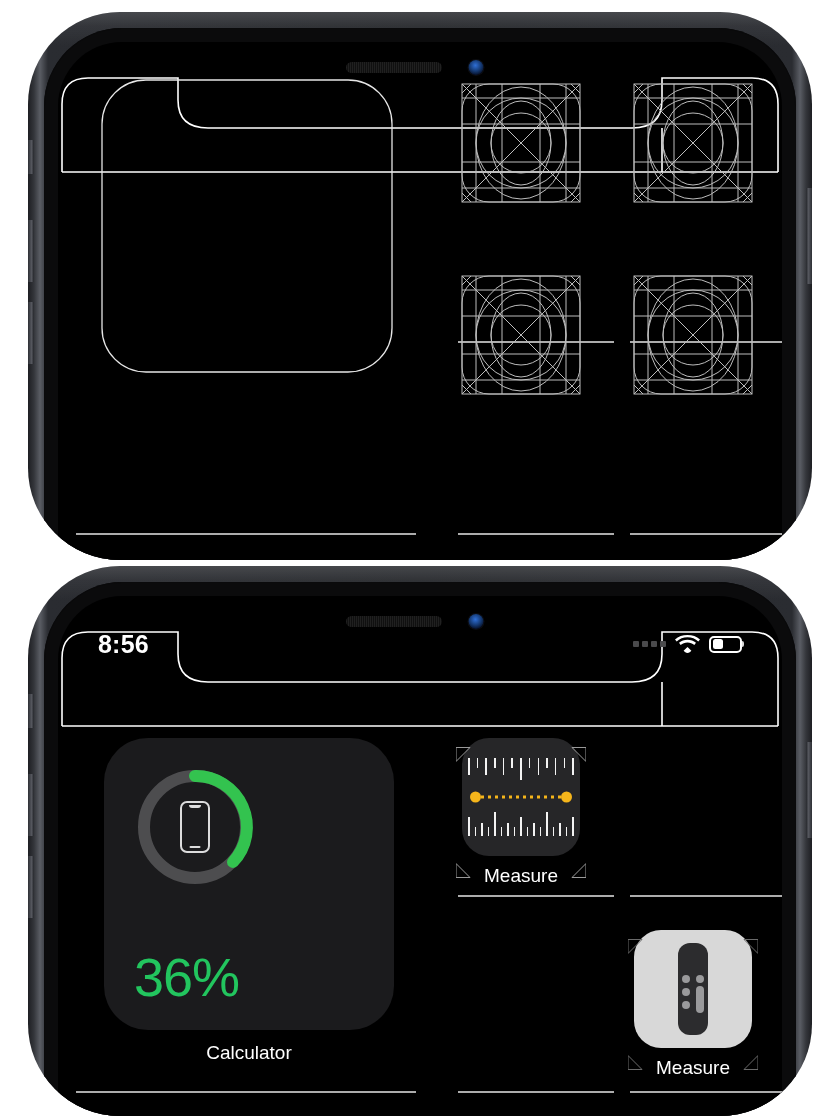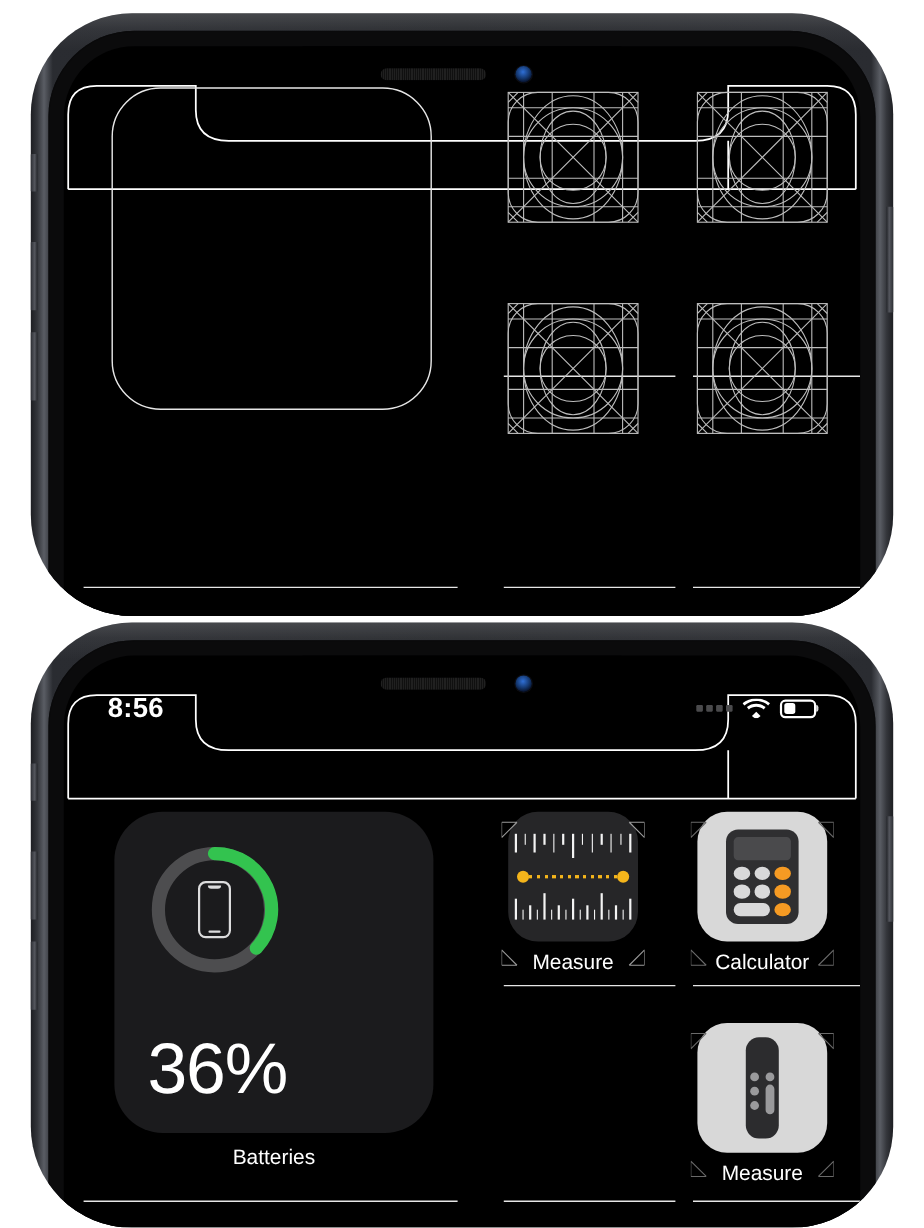--- a/index.html
+++ b/index.html
@@ -90,21 +90,21 @@
   .home{position:absolute;left:0;right:0;top:108px;bottom:0;}
 
   
   .widget{
     position:absolute;left:46px;top:32px;width:290px;height:292px;
     background:#1b1b1d;border-radius:44px;overflow:hidden;
   }
   .widget .ring-wrap{position:absolute;left:28px;top:26px;width:126px;height:126px;}
   .widget .pct{
     position:absolute;left:30px;bottom:26px;
-    color:#ffffff;font-size:65px;font-weight:300;line-height:1;letter-spacing:-1px;
+    color:#22c55e;font-size:54px;font-weight:300;line-height:1;letter-spacing:-1px;
   }
   .widget-label{
     position:absolute;left:46px;width:290px;top:334px;text-align:center;
     color:#fff;font-size:19px;font-weight:500;
   }
 
   
   .phone-glyph{
     position:absolute;left:50%;top:50%;transform:translate(-50%,-50%);
     width:30px;height:52px;border:2.4px solid #dcdcdd;border-radius:7px;box-sizing:border-box;
@@ -296,21 +296,21 @@
         <div class="widget" style="top:142px;">
           <div class="ring-wrap">
             <svg viewBox="0 0 126 126" width="126" height="126">
               <circle cx="63" cy="63" r="51" fill="none" stroke="#4d4d4f" stroke-width="12"></circle>
               <path d="M63 12 A51 51 0 0 1 101 98" fill="none" stroke="#33c34f" stroke-width="12" stroke-linecap="round"></path>
             </svg>
             <div class="phone-glyph"></div>
           </div>
           <div class="pct">36%</div>
         </div>
-        <div class="widget-label" style="top:446px;">Batteries</div>
+        <div class="widget-label" style="top:446px;">Calculator</div>
 
         <div class="app" style="left:404px;top:142px;">
           <div class="icon ic-measure">
             <div class="ruler-top">
               <i style="height:17px"></i>
                 <i style="height:10px"></i>
                 <i style="height:17px"></i>
                 <i style="height:10px"></i>
               <i style="height:17px"></i>
                 <i style="height:10px"></i>
@@ -349,46 +349,20 @@
             <svg viewBox="0 0 130 130">
               <g fill="none" stroke="#9a9a9a" stroke-width="1" vector-effect="non-scaling-stroke">
                 <path d="M0 0 H14 M0 0 V14 M0 14 L14 0 M130 0 H116 M130 0 V14 M130 14 L116 0
                          M0 130 H14 M0 130 V116 M0 116 L14 130 M130 130 H116 M130 130 V116 M130 116 L116 130"></path>
               </g>
             </svg>
           </div>
           <div class="label">Measure</div>
         </div>
 
-        <div class="app" style="left:576px;top:142px;">
-          <div class="icon ic-calc">
-            <div class="body">
-              <div class="disp"></div>
-              <div class="keys">
-                <div class="k"></div>
-                <div class="k"></div>
-                <div class="k o"></div>
-                <div class="k"></div>
-                <div class="k"></div>
-                <div class="k o"></div>
-                <div class="k w"></div>
-                <div class="k o"></div>
-              </div>
-            </div>
-          </div>
-          <div class="crop-marks">
-            <svg viewBox="0 0 130 130">
-              <g fill="none" stroke="#6a6a6a" stroke-width="1" vector-effect="non-scaling-stroke">
-                <path d="M0 0 H14 M0 0 V14 M0 14 L14 0 M130 0 H116 M130 0 V14 M130 14 L116 0
-                         M0 130 H14 M0 130 V116 M0 116 L14 130 M130 130 H116 M130 130 V116 M130 116 L116 130"></path>
-              </g>
-            </svg>
-          </div>
-          <div class="label">Calculator</div>
-        </div>
 
 
         <div class="app" style="left:576px;top:334px;">
           <div class="icon ic-remote">
             <div class="body">
               <div class="pad">
                 <div class="dot" style="left:0;top:0;"></div>
                 <div class="dot" style="left:0;top:13px;"></div>
                 <div class="dot" style="left:0;top:26px;"></div>
                 <div class="dot" style="right:0;top:0;"></div>

